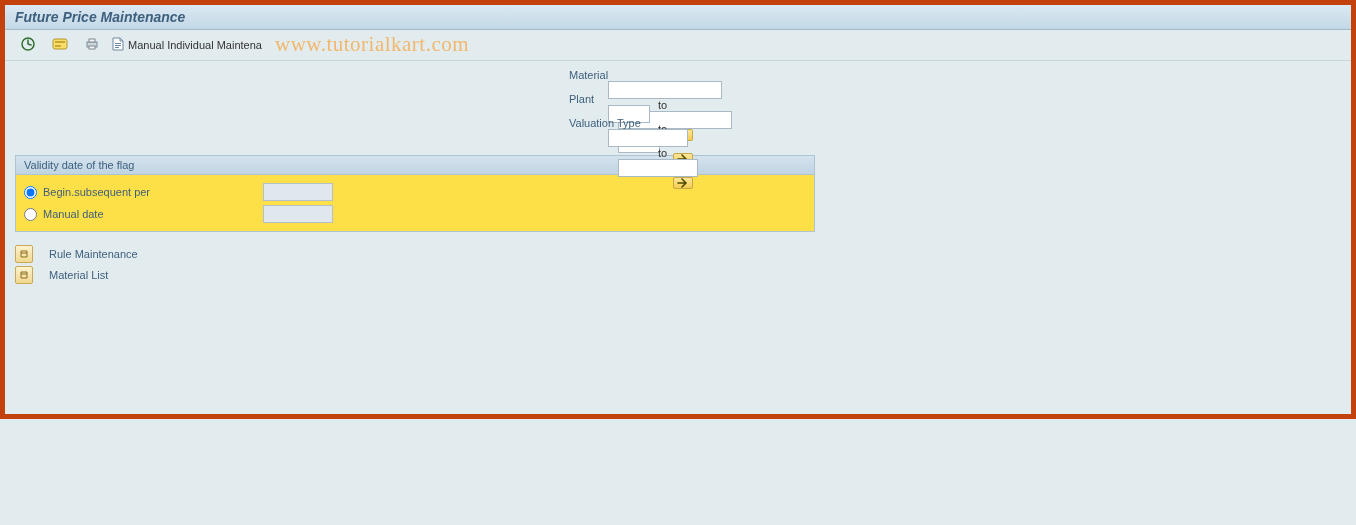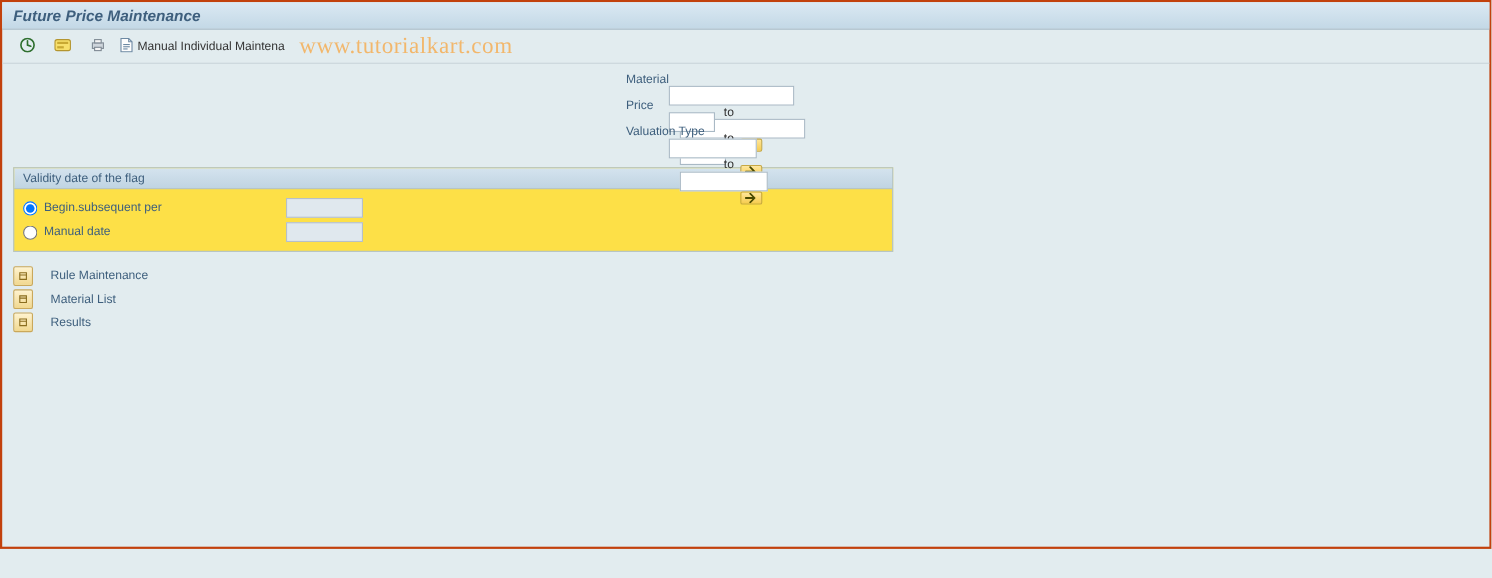--- a/index.html
+++ b/index.html
@@ -10,22 +10,22 @@
     font-family: Arial, Helvetica, sans-serif;
     font-size: 11px;
     background: #e2ecef;
     color: #333;
     overflow: hidden;
   }
 
   .app-frame {
     box-sizing: border-box;
     width: 1356px;
-    height: 499px;
-    border: 2px solid #c2410c;
+    height: 419px;
+    border: 5px solid #c2410c;
     background: #e2ecef;
   }
 
   
   .titlebar {
     background: linear-gradient(#dbe9f3, #c3d8e6);
     border-bottom: 1px solid #a5b9c7;
     padding: 4px 10px;
   }
   .titlebar h1 {
@@ -267,21 +267,21 @@
       <div class="multi-btn">
         <span>
           <svg width="12" height="10" viewBox="0 0 12 10">
               <path d="M1 5 h7 M5 1 l4 4 -4 4" fill="none" stroke="#4a4a00" stroke-width="1.6" stroke-linecap="round" stroke-linejoin="round"></path>
             </svg>
         </span>
       </div>
     </div>
 
     <div class="select-row">
-      <div class="lbl">Price</div>
+      <div class="lbl">Plant</div>
       <div class="col-from">
         <input class="field fld-plant" type="text" style="">
       </div>
       <div class="col-toLabel"><span>to</span></div>
       <div class="col-to">
         <input class="field fld-plant" type="text" style="">
       </div>
       <div class="multi-btn">
         <span>
           <svg width="12" height="10" viewBox="0 0 12 10">
@@ -342,26 +342,17 @@
       </div>
       <div class="expander">
         <span class="exp-icon">
           <svg width="10" height="10" viewBox="0 0 10 10">
             <path d="M2 2 h6 v6 h-6 z" fill="none" stroke="#8a6d1e" stroke-width="1"></path>
             <path d="M2 4 h6" stroke="#8a6d1e" stroke-width="1"></path>
           </svg>
         </span>
         <span class="exp-label">Material List</span>
       </div>
-      <div class="expander">
-        <span class="exp-icon">
-          <svg width="10" height="10" viewBox="0 0 10 10">
-            <path d="M2 2 h6 v6 h-6 z" fill="none" stroke="#8a6d1e" stroke-width="1"></path>
-            <path d="M2 4 h6" stroke="#8a6d1e" stroke-width="1"></path>
-          </svg>
-        </span>
-        <span class="exp-label">Results</span>
-      </div>
     </div>
 
   </div>
 
 </div>
 
 </body></html>

